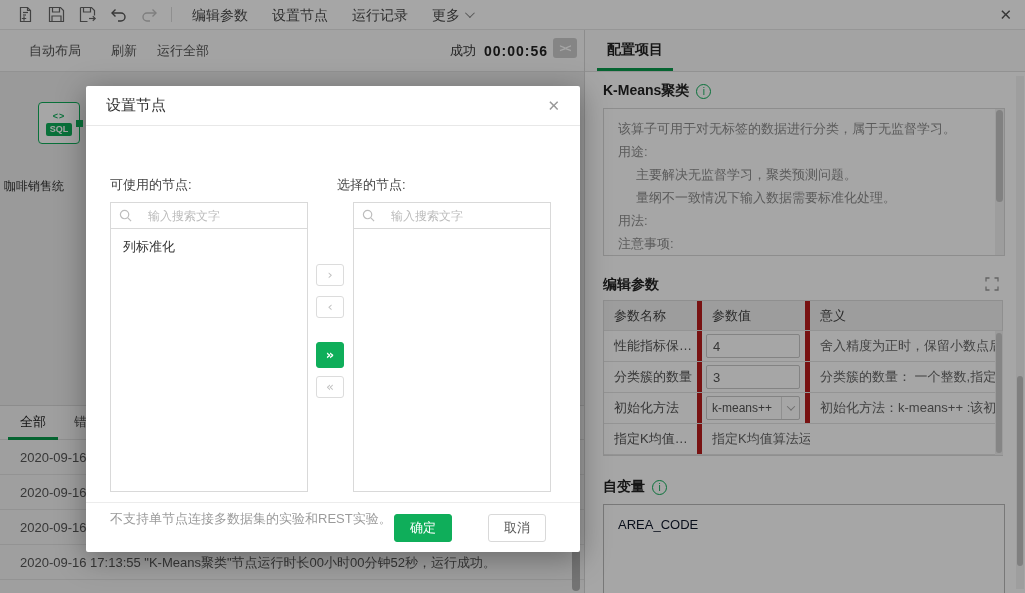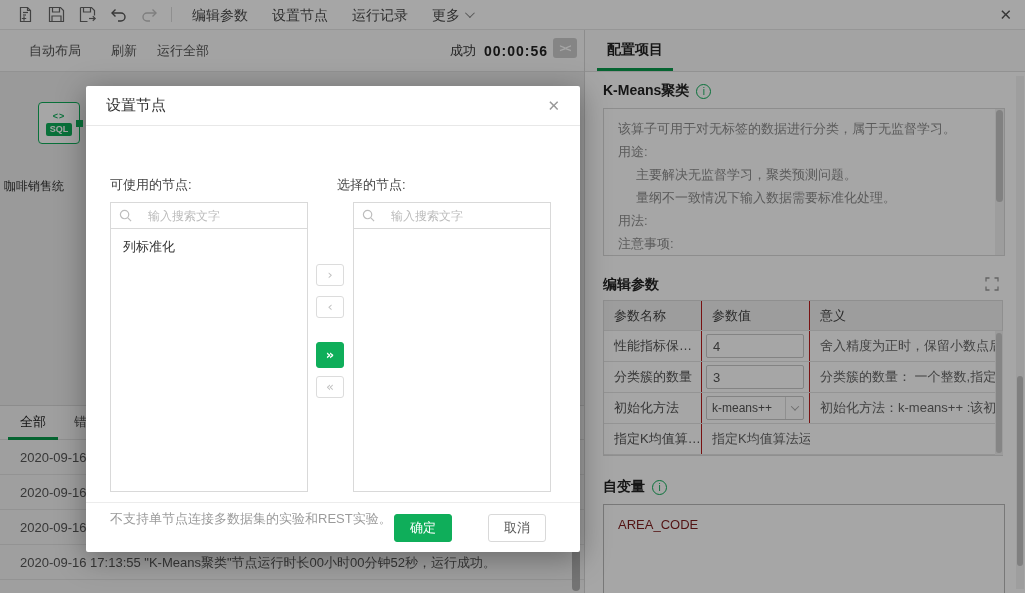--- a/index.html
+++ b/index.html
@@ -72,37 +72,37 @@
 
   .param-head-row { margin-top:20px; display:flex; align-items:center; justify-content:space-between; height:18px; }
   .expand-btn { width:16px; height:16px; cursor:pointer; margin-right:4px; }
 
   .param-table { margin-top:6px; width:400px; border:1px solid #dcdcdc; position:relative; }
   .pt-row { display:grid; grid-template-columns:98px 108px 186px; border-bottom:1px solid #e4e4e4; }
   .pt-row:last-child { border-bottom:none; }
   .pt-row.head { background:#f2f2f2; height:30px; }
   .pt-row.head .pt-cell { font-size:13px; color:#444; line-height:29px; }
   .pt-row.body { height:31px; background:#fff; }
-  .pt-cell { padding-left:10px; border-right:1px solid #b91c1c; overflow:hidden; white-space:nowrap; }
+  .pt-cell { padding-left:10px; border-right:5px solid #b91c1c; overflow:hidden; white-space:nowrap; }
   .pt-cell:last-child { border-right:none; }
   .pt-cell.name { font-size:13px; color:#555; line-height:30px; text-overflow:ellipsis; }
   .pt-cell.val { display:flex; align-items:center; padding:0 5px 0 4px; }
   .pt-cell.val input { width:100%; height:24px; border:1px solid #c9c9c9; border-radius:2px; padding:0 6px;
                        font-size:13px; color:#555; font-family:"Liberation Sans", sans-serif; background:#fff; }
   .pt-select { width:100%; height:24px; border:1px solid #c9c9c9; border-radius:2px; display:flex; align-items:center; cursor:pointer; background:#fff; }
   .pt-select .sel-text { flex:1; font-size:12px; color:#555; padding-left:5px; white-space:nowrap; overflow:hidden; }
   .pt-select .sel-arrow { width:18px; align-self:stretch; border-left:1px solid #dcdcdc; display:flex; align-items:center; justify-content:center; }
   .pt-select .sel-arrow .caret { border-color:#aaa; transform:rotate(45deg) translate(-1px,-1px); width:6px; height:6px; }
   .pt-cell.meaning { font-size:13px; color:#666; line-height:30px; }
   .table-scroll { position:absolute; right:-1px; top:30px; bottom:0; width:8px; background:#f0f0f0; }
   .table-scroll .thumb { position:absolute; top:2px; bottom:2px; left:1px; right:1px; background:#cccccc; border-radius:3px; }
 
   .vars-row { margin-top:22px; }
   .var-box { margin-top:8px; width:402px; height:120px; border:1px solid #b9b9b9; background:#fff; padding-top:6px; }
-  .var-item { font-size:13px; color:#7f1d1d; padding:6px 14px; cursor:pointer; }
+  .var-item { font-size:13px; color:#0f172a; padding:6px 14px; cursor:pointer; }
   .panel-scrollbar { position:absolute; right:1px; top:46px; bottom:4px; width:8px; background:#f3f3f3; }
   .panel-scrollbar .thumb { position:absolute; left:1px; right:1px; top:300px; height:190px; background:#c4c4c4; border-radius:4px; }
 
   
   .overlay { position:absolute; inset:0; background:rgba(0,0,0,0.35); z-index:40; }
 
   
   .modal { position:absolute; left:86px; top:86px; width:494px; height:466px; background:#fff; z-index:50;
            border-radius:2px; box-shadow:0 6px 30px rgba(0,0,0,0.35); }
   .modal-header { height:40px; border-bottom:1px solid #e8e8e8; display:flex; align-items:center; padding:0 20px; }

